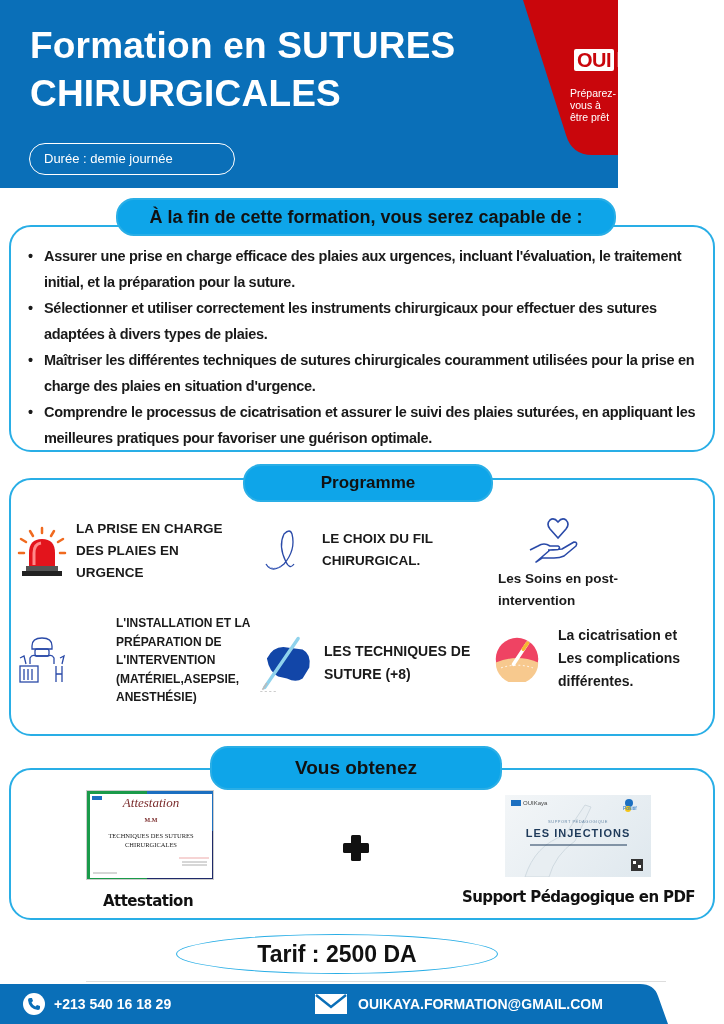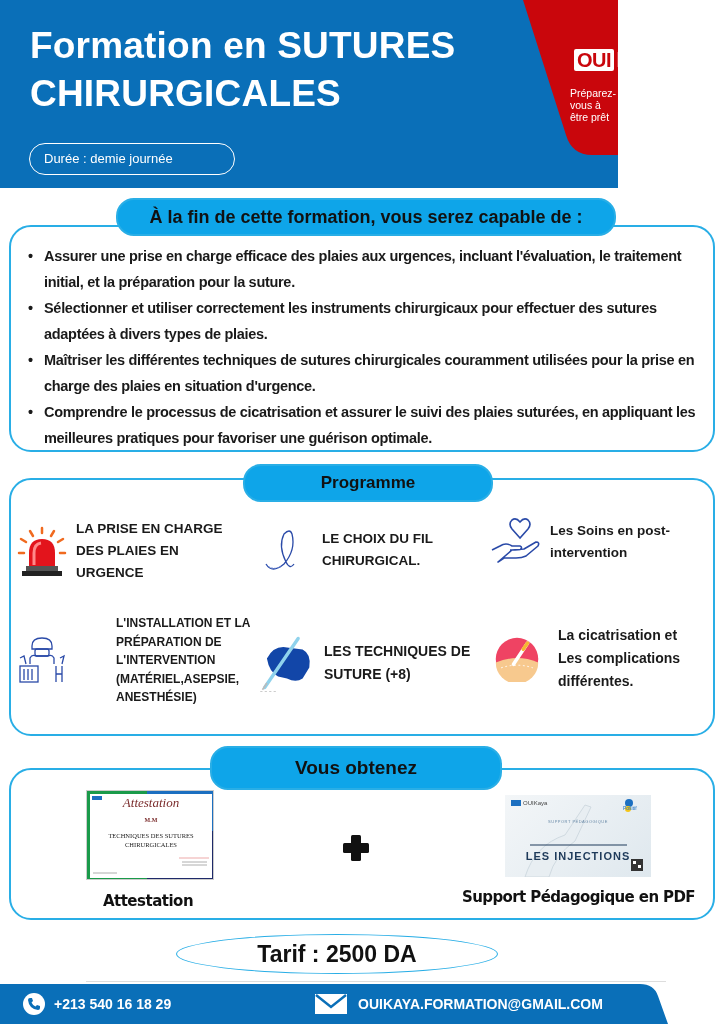--- a/index.html
+++ b/index.html
@@ -111,21 +111,21 @@
   <svg class="prog-icon" viewBox="0 0 52 52">
     <path d="M4 40 Q10 50 22 40 Q34 26 30 10 Q28 4 22 10 Q16 22 24 38 Q28 46 32 40" stroke="#2a4aa8" stroke-width="1.3" fill="none"></path>
     <path d="M4 41 Q12 47 20 42" stroke="#6a86d8" stroke-width="1" fill="none" stroke-dasharray="1.5 1.5"></path>
   </svg>
   <div class="prog-label">
     <div>LE CHOIX DU FIL</div>
     <div>CHIRURGICAL.</div>
   </div>
 </div>
 
-<div class="prog-item" style="left:490px; top:516px;">
+<div class="prog-item" style="left:490px; top:516px;flex-direction:column;">
   <svg class="prog-icon" viewBox="0 0 52 52">
     <path d="M30 22 L22 13 Q18 8 22 4 Q26 1 30 6 Q34 1 38 4 Q42 8 38 13 Z" stroke="#2a4aa8" stroke-width="1.6" fill="none"></path>
     <path d="M2 34 L10 30 Q16 26 22 30 L30 30 Q33 31 30 34 L20 34 M22 34 L34 33 L46 26 Q50 26 48 30 L36 40 Q32 42 26 42 L14 42 L8 46 Z" stroke="#2a4aa8" stroke-width="1.6" fill="none" stroke-linejoin="round"></path>
   </svg>
   <div class="prog-label">
     <div>Les Soins en post-</div>
     <div>intervention</div>
   </div>
 </div>
 
@@ -216,21 +216,21 @@
     <circle cx="124" cy="8" r="4" fill="#1c6fc0"></circle>
     <circle cx="123" cy="14" r="3" fill="#f5c518"></circle>
     <line x1="25" y1="50" x2="122" y2="50" stroke="#1e3a5a" stroke-width="1.2"></line>
     <rect x="126" y="64" width="12" height="12" fill="#333"></rect>
     <rect x="128" y="66" width="3" height="3" fill="#fff"></rect>
       <rect x="133" y="70" width="3" height="3" fill="#fff"></rect>
   </svg>
   <div style="position:absolute;left:18px;top:5px;font-size:6px;color:#444;">OUIKaya</div>
   <div style="position:absolute;left:118px;top:10px;font-size:5px;color:#1c6fc0;">Positif</div>
   <div style="position:absolute;left:0;top:24px;width:146px;text-align:center;font-size:4px;color:#6a8aa8;letter-spacing:0.5px;">SUPPORT PÉDAGOGIQUE</div>
-  <div style="position:absolute;left:0;top:32px;width:146px;text-align:center;font-size:11px;font-weight:700;color:#1e3a5a;letter-spacing:1px;margin-top:23px;">LES INJECTIONS</div>
+  <div style="position:absolute;left:0;top:32px;width:146px;text-align:center;font-size:11px;font-weight:700;color:#1e3a5a;letter-spacing:1px;">LES INJECTIONS</div>
 </div>
 <div class="support-label">Support Pédagogique en PDF</div>
 
 <div class="tarif">Tarif : 2500 DA</div>
 <div class="divider"></div>
 
 <div class="footer">
   <svg class="bg" width="724" height="40" viewBox="0 0 724 40">
     <path d="M0 0 L640 0 Q654 0 658 12 L668 40 L0 40 Z" fill="#0a6fb8"></path>
   </svg>

